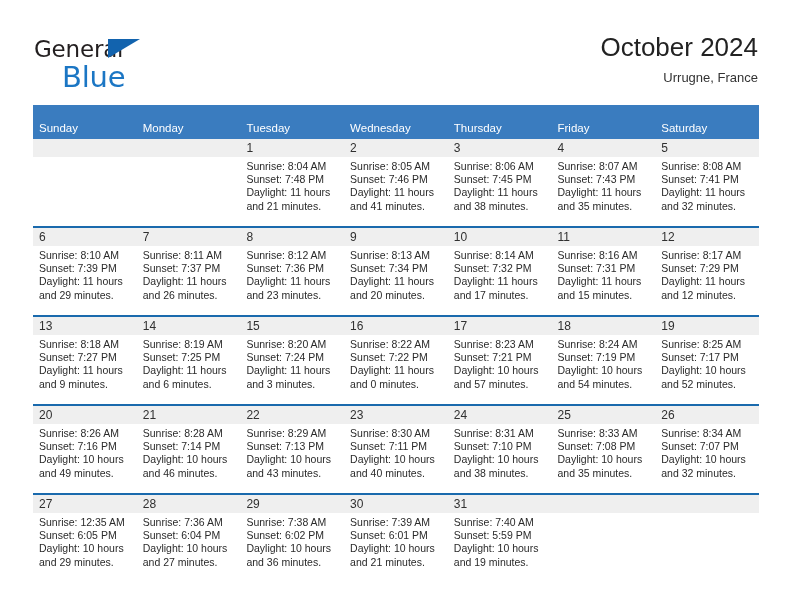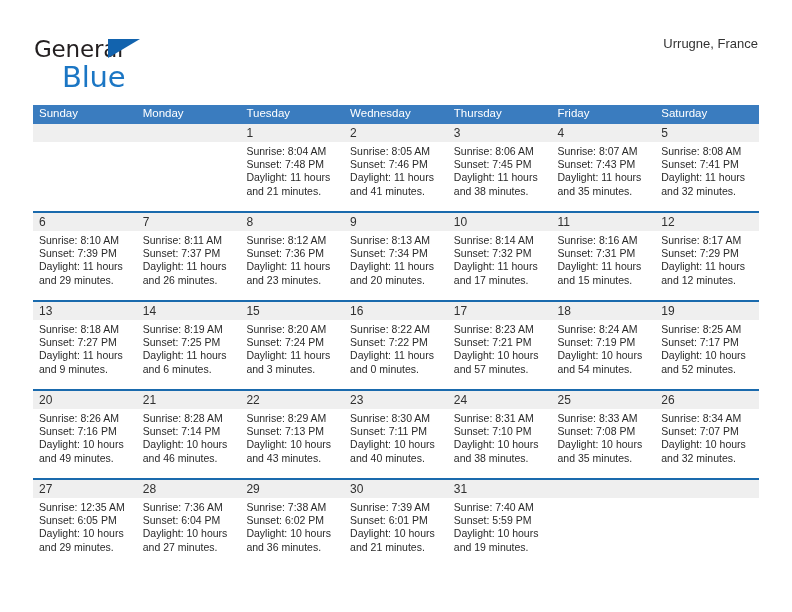--- a/index.html
+++ b/index.html
@@ -97,21 +97,21 @@
     width: 726px;
     border-collapse: collapse;
     table-layout: fixed;
   }
   .calendar th {
     background: #3a7cbf;
     color: #ffffff;
     font-size: 11.5px;
     font-weight: normal;
     text-align: left;
-    padding: 2px 0 5px 6px;
+    padding: 17px 0 5px 6px;
     height: 12px;
     border: none;
   }
   .calendar td {
     vertical-align: top;
     padding: 0;
     border: none;
     width: 103.71px;
   }
   .week-sep td {
@@ -153,20 +153,21 @@
 
     <div class="brand">
       <div class="brand-row1">
         <span class="brand-general">General</span>
         <span class="brand-triangle"></span>
       </div>
       <span class="brand-blue">Blue</span>
     </div>
 
     <div class="title-block">
+      <div class="cal-title">October 2024</div>
       <div class="cal-subtitle">Urrugne, France</div>
     </div>
 
   </div>
 
   <table class="calendar">
     <thead>
       <tr>
         <th>Sunday</th>
         <th>Monday</th>

